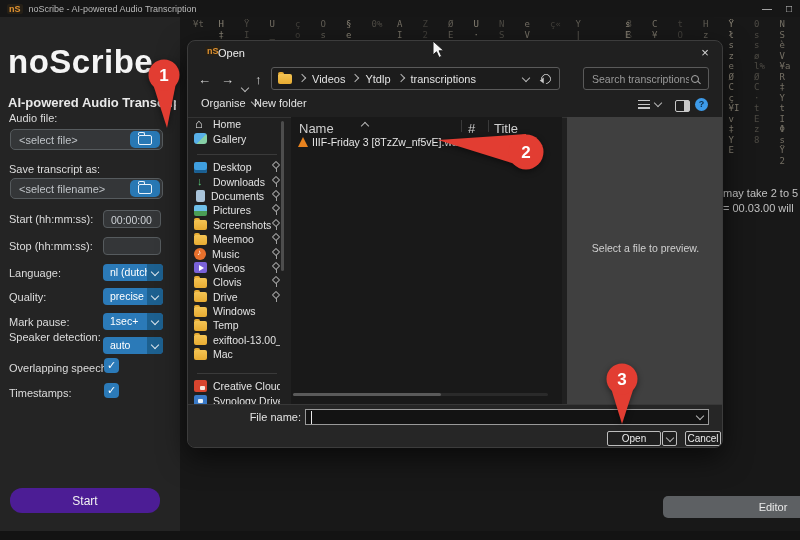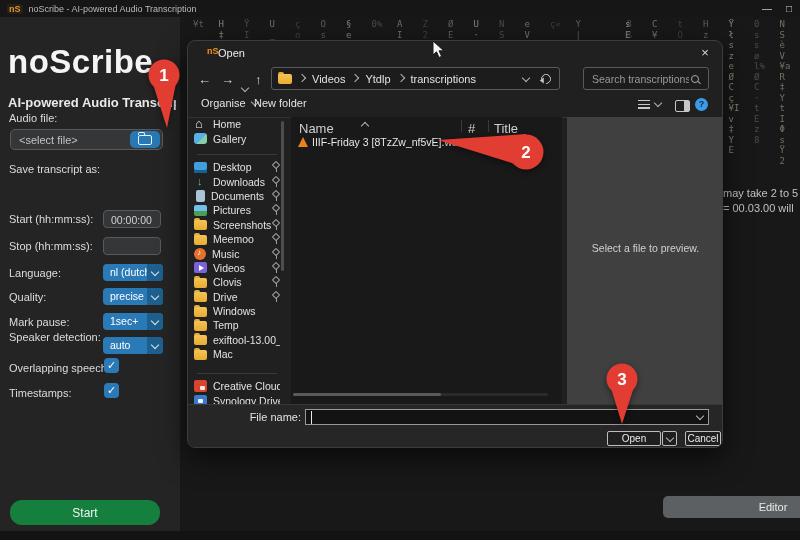--- a/index.html
+++ b/index.html
@@ -43,21 +43,21 @@
   .dd .ddbtn{width:16px;background:#1d608f;border-radius:0 4px 4px 0;display:flex;
     align-items:center;justify-content:center;}
   .chev{display:inline-block;width:5px;height:5px;border-right:1.5px solid #dfe7ee;
     border-bottom:1.5px solid #dfe7ee;transform:rotate(45deg);margin-top:-2px;}
   .chev.gray{border-color:#b5b5b5;}
   .chev.up{transform:rotate(-135deg);margin-top:2px;}
   .chev.right{transform:rotate(-45deg);}
   .cb{left:104px;width:15px;height:15px;background:#2b7ab8;border-radius:4px;color:#fff;
     font-size:11px;line-height:15px;text-align:center;cursor:pointer;}
   .cb::after{content:"\2713";}
-  #start-btn{left:10px;top:500px;width:150px;height:25px;background:#15803d;border-radius:12px;
+  #start-btn{left:10px;top:488px;width:150px;height:25px;background:#4c1d95;border-radius:12px;
     color:#f2f2f2;font-size:12px;display:flex;align-items:center;justify-content:center;
     cursor:pointer;z-index:3;}
   #editor-btn{left:663px;top:496px;width:220px;height:22px;background:#5d6063;border-radius:5px;
     color:#e9e9e9;font-size:11px;display:flex;align-items:center;justify-content:center;
     z-index:3;cursor:pointer;}
   .logline{font-size:11px;color:#c2c2c2;z-index:2;}
 
   
   #dialog{left:187px;top:40px;width:536px;height:408px;background:#202020;border:1px solid #3c3c3c;
     border-radius:8px;box-shadow:0 10px 28px rgba(0,0,0,.6);z-index:10;box-sizing:border-box;
@@ -221,20 +221,26 @@
 
     <div class="abs flabel" style="top:95px">Audio file:</div>
     <div class="abs entry" style="top:112px">
       <span>&lt;select file&gt;</span>
       <span class="fbtn">
         <span class="fold-ic"></span>
       </span>
     </div>
 
     <div class="abs flabel" style="top:146px">Save transcript as:</div>
+    <div class="abs entry" style="top:161px">
+      <span>&lt;select filename&gt;</span>
+      <span class="fbtn">
+        <span class="fold-ic"></span>
+      </span>
+    </div>
 
     <div class="abs flabel" style="top:196px">Start (hh:mm:ss):</div>
     <div class="abs tinput" style="top:193px">00:00:00</div>
 
     <div class="abs flabel" style="top:223px">Stop (hh:mm:ss):</div>
     <div class="abs tinput" style="top:220px"></div>
 
     <div class="abs flabel" style="top:250px">Language:</div>
     <div class="abs dd" style="top:247px">
       <span class="ddval">nl (dutch)</span>

